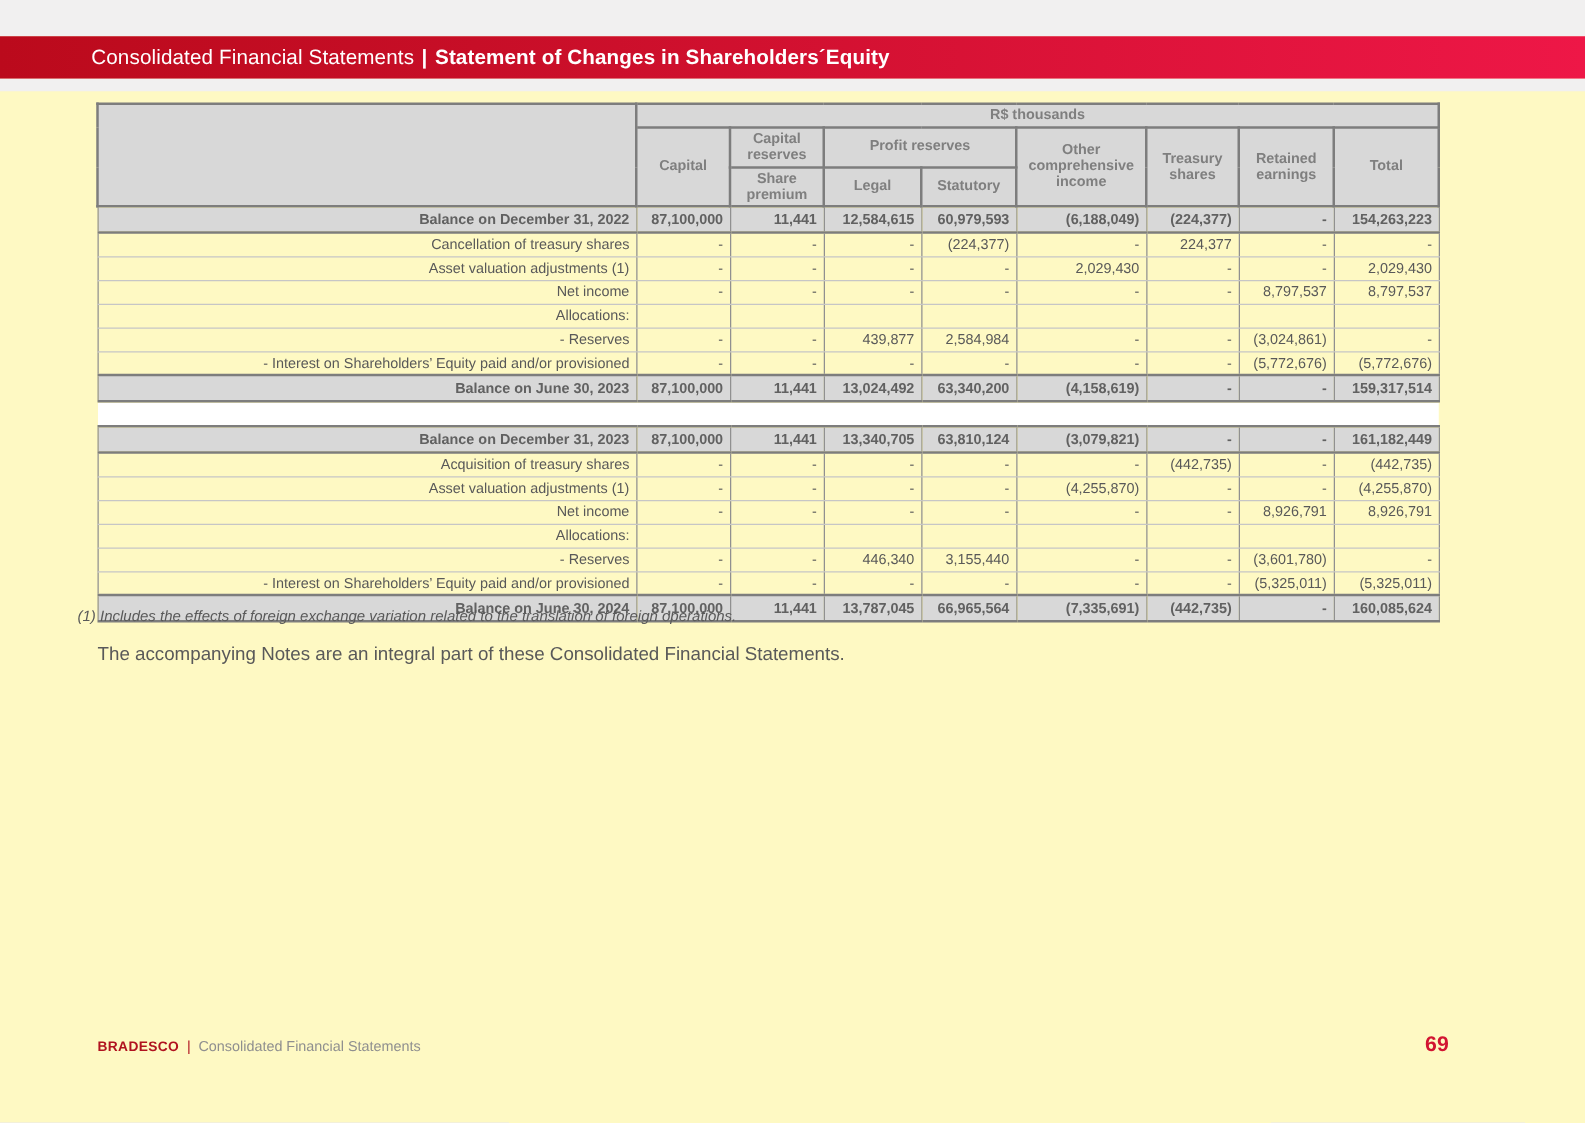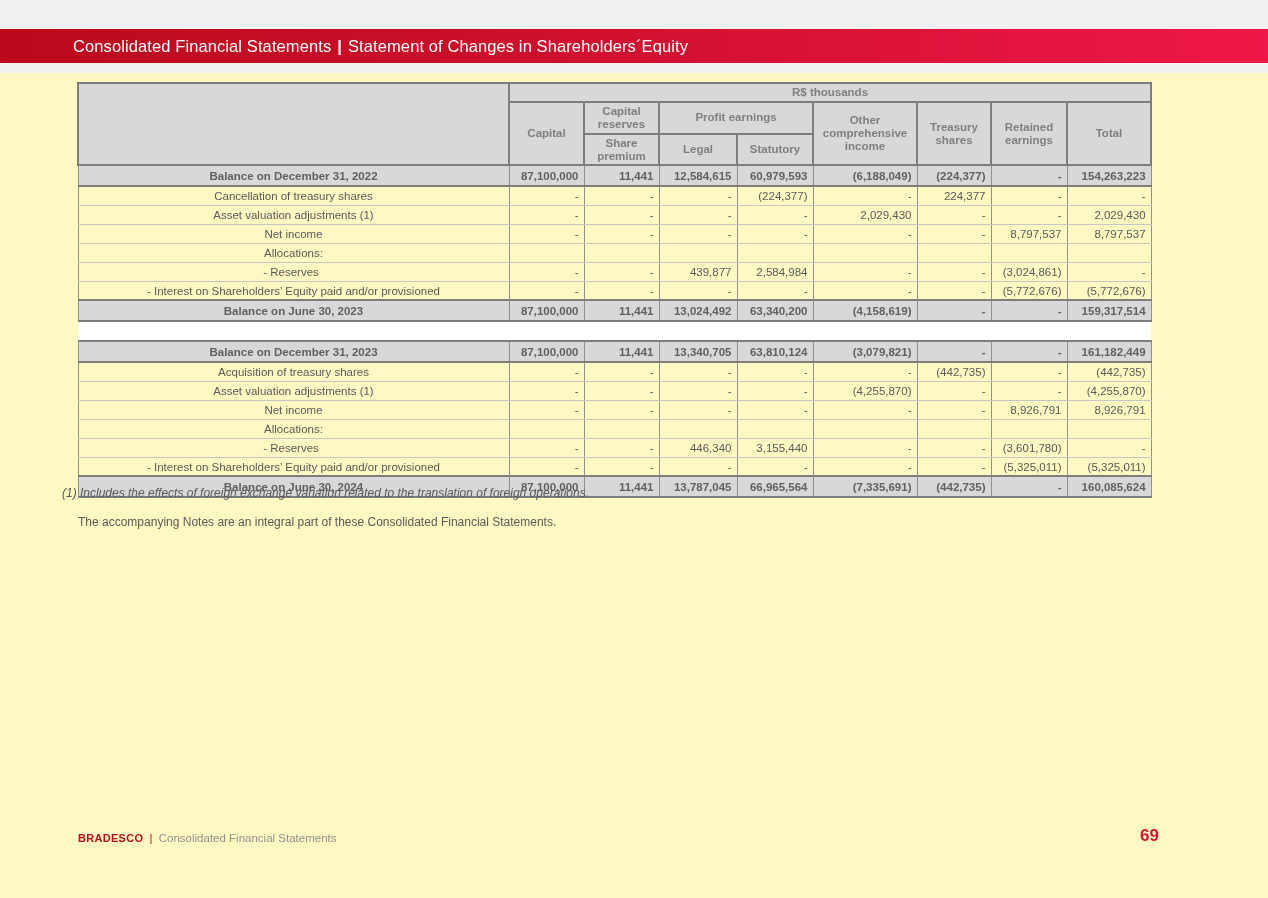--- a/index.html
+++ b/index.html
@@ -10,51 +10,51 @@
     margin:0 auto; overflow:hidden;
   }
   .top-strip { position:absolute; left:0; top:0; width:1268px; height:29px; background:#f1f0f0; }
   .red-bar {
     position:absolute; left:0; top:29px; width:1268px; height:34px;
     background:linear-gradient(90deg,#bb0a1c 0%,#c70e27 30%,#ee1747 100%);
     color:#ffffff; display:flex; align-items:center; padding-left:73px;
     font-size:16.5px; letter-spacing:.1px;
   }
   .red-bar .t-sep { margin:0 6px; font-weight:bold; }
-  .red-bar .t-bold { font-weight:normal; }
+  .red-bar .t-bold { font-weight:bold; }
   .sub-strip { position:absolute; left:0; top:63px; width:1268px; height:10px; background:#f1f0f0; }
 
   .table-wrap { position:absolute; left:77px; top:82px; width:1073px; }
   table.fin {
     border-collapse:collapse; table-layout:fixed; width:1073px;
     font-size:11.5px; color:#595959;
   }
   table.fin th {
     background:#d8d8d8; border:2px solid #7d7d7d; color:#7f7f7f;
     font-weight:bold; font-size:11.5px; line-height:1.12; padding:2px 3px;
     text-align:center; vertical-align:middle;
   }
   th.rs-cell { font-weight:normal; text-align:right; padding:1px 5px; height:17px; color:#7d7d7d;margin-top:44px; }
   th.label-head { border-bottom:2px solid #7d7d7d; }
   table.fin td {
     border-left:1px solid #909090; border-right:1px solid #909090;
     border-top:1px solid #c6c6c6; border-bottom:1px solid #c6c6c6;
     padding:1px 5px; height:19px; vertical-align:middle; overflow:hidden; white-space:nowrap;
   }
-  td.lbl { text-align:center; padding-left:4px; }
+  td.lbl { text-align:right; padding-left:4px; }
   td.num { text-align:right; }
   tr.balance td {
     background:#d8d8d8; font-weight:bold; color:#616161;
     border-top:2px solid #7d7d7d; border-bottom:2px solid #7d7d7d; height:21px;
   }
   tr.indent td.lbl { padding-left:0; }
   tr.gap td { border:none; background:#ffffff; height:20px; }
 
   .footnote { position:absolute; left:62px; top:486px; font-size:12px; color:#595959;font-style:italic; }
-  .note     { position:absolute; left:78px; top:515px; font-size:12px; color:#595959; }
+  .note     { position:absolute; left:78px; top:515px; font-size:15px; color:#595959; }
 
   .footer-left { position:absolute; left:78px; top:832px; font-size:11.5px; }
   .footer-left .brand { color:#b0121f; font-weight:bold; font-size:11px; letter-spacing:.3px;margin-top:16px; }
   .footer-left .fsep  { color:#b0121f; margin:0 3px; }
   .footer-left .flabel{ color:#8f8f8f; }
   .page-num { position:absolute; right:109px; top:826px; color:#d21532; font-weight:bold; font-size:17px; }
 </style>
 </head>
 <body>
 
@@ -84,21 +84,21 @@
           <col style="width:84px">
       </colgroup>
       <thead>
         <tr>
           <th class="label-head" rowspan="3"></th>
           <th class="rs-cell" colspan="8">R$ thousands</th>
         </tr>
         <tr>
           <th rowspan="2">Capital</th>
           <th>Capital reserves</th>
-          <th colspan="2">Profit earnings</th>
+          <th colspan="2">Profit reserves</th>
           <th rowspan="2">Other comprehensive income</th>
           <th rowspan="2">Treasury shares</th>
           <th rowspan="2">Retained earnings</th>
           <th rowspan="2">Total</th>
         </tr>
         <tr>
           <th>Share premium</th>
           <th>Legal</th>
           <th>Statutory</th>
         </tr>

